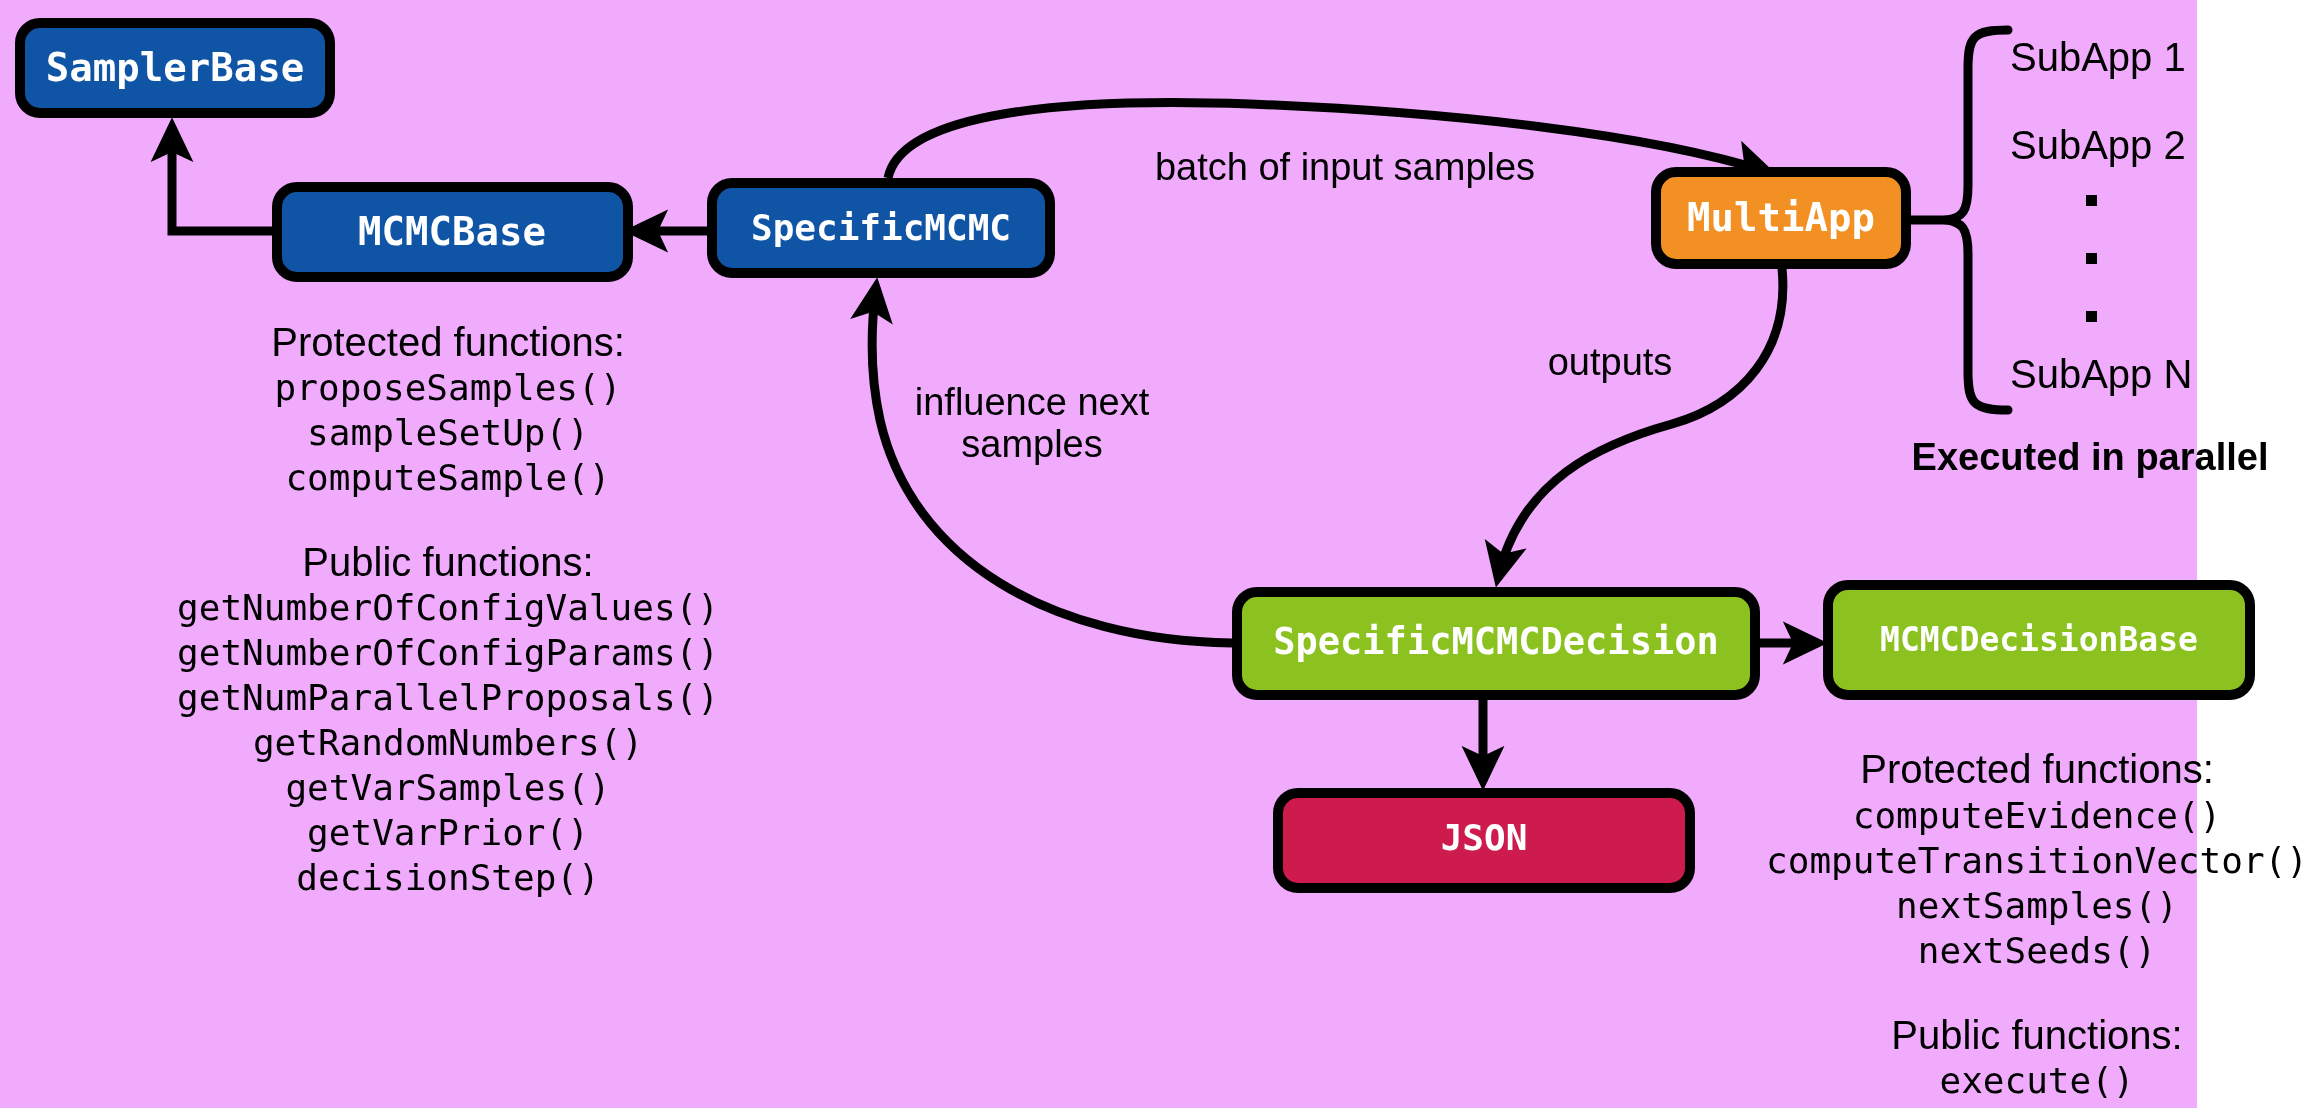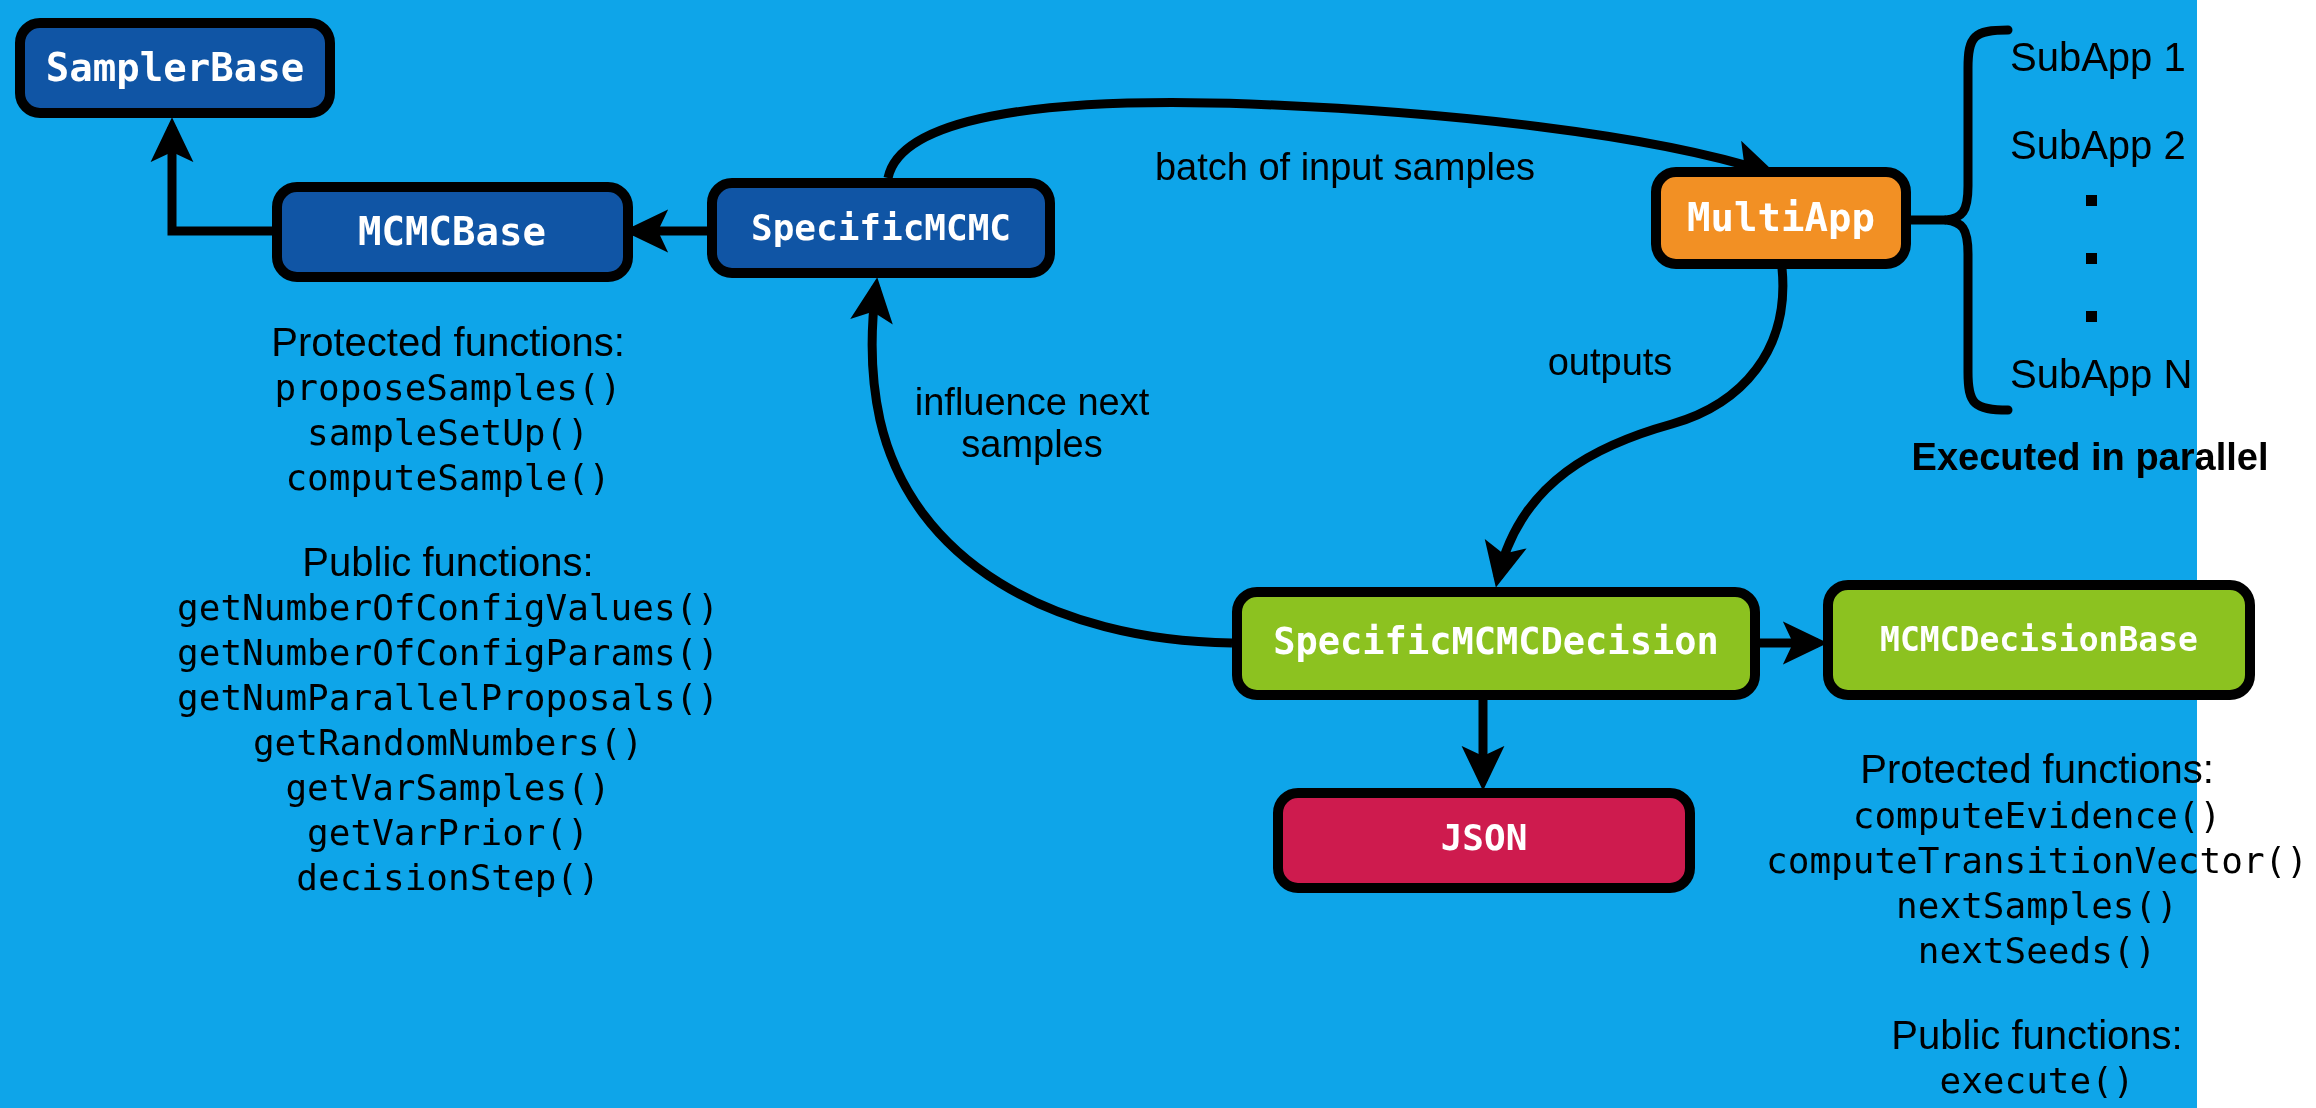--- a/index.html
+++ b/index.html
@@ -11,21 +11,21 @@
   body {
     width: 2316px;
     height: 1108px;
     overflow: hidden;
     font-family: "Liberation Sans", sans-serif;
   }
   #diagram-root {
     position: relative;
     width: 2197px;
     height: 1108px;
-    background: #0ea5e9;
+    background: #f0abfc;
   }
   svg.layer {
     position: absolute;
     top: 0;
     left: 0;
     width: 2316px;
     height: 1108px;
   }
   .node-label {
     font-family: "DejaVu Sans Mono", "Liberation Mono", monospace;

